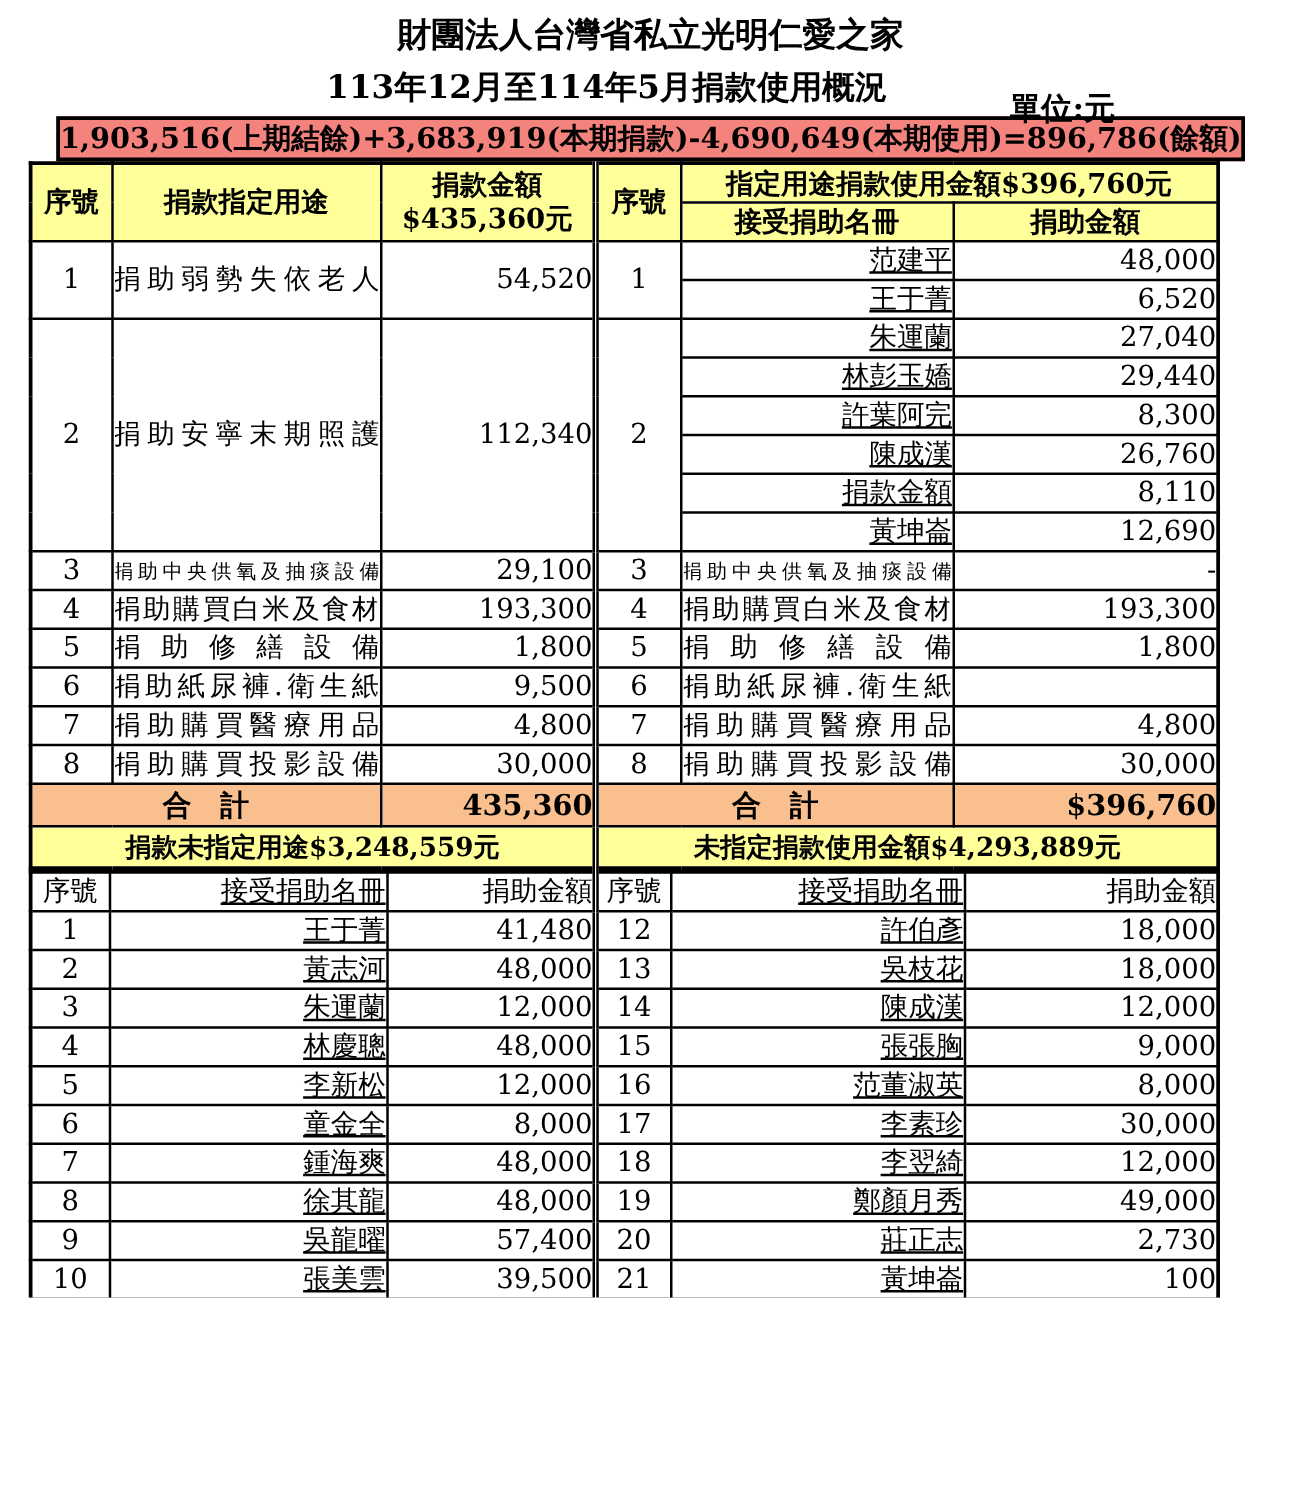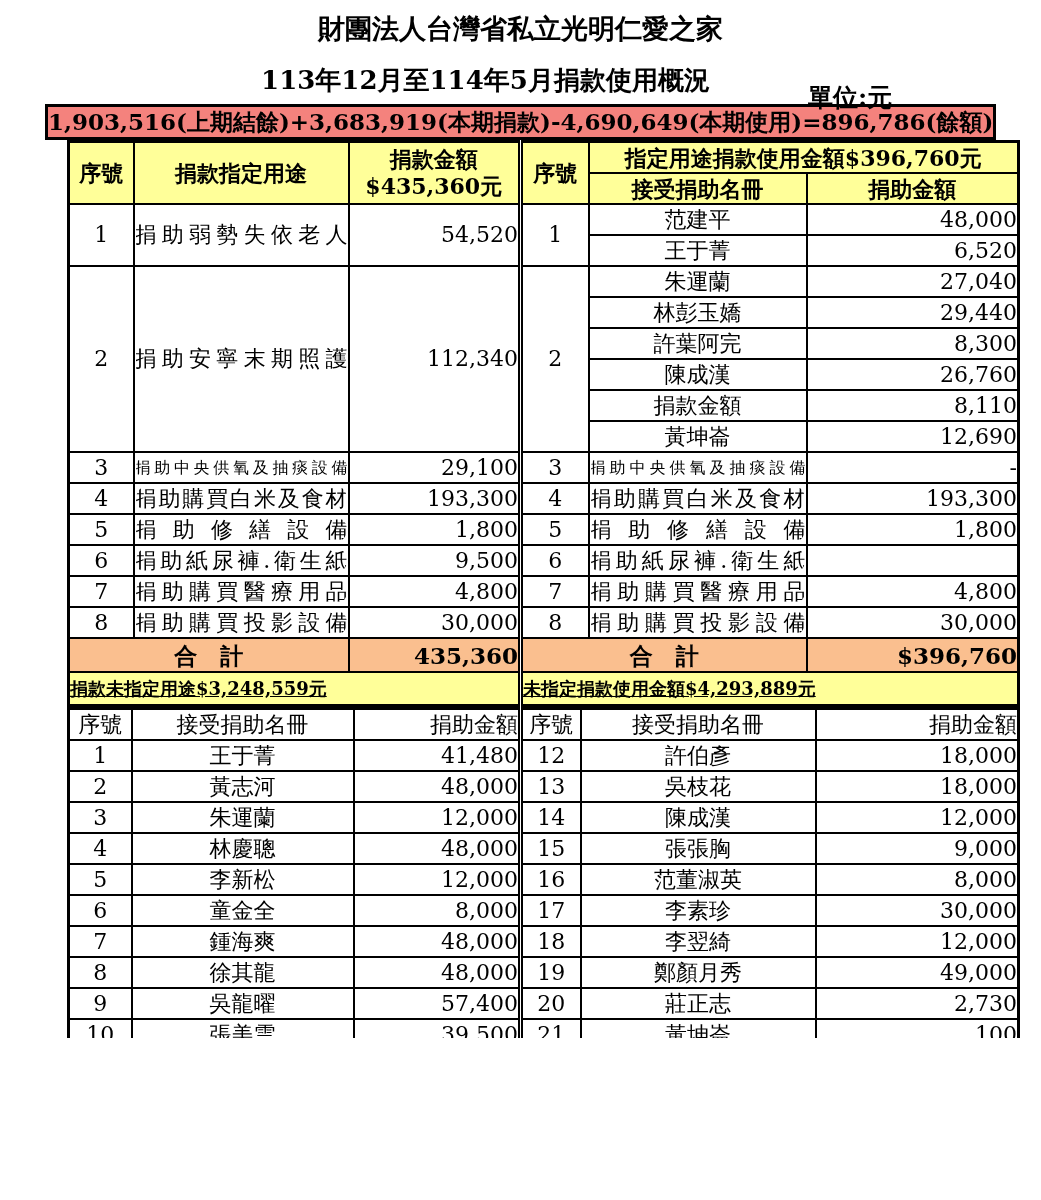--- a/index.html
+++ b/index.html
@@ -5,55 +5,55 @@
   html,body{margin:0;padding:0;background:#fff;}
   body{
     width:1041px;height:1200px;
     font-family:"DejaVu Serif","Liberation Serif",serif;
     color:#000;
   }
   .page{position:relative;width:1041px;height:1038px;overflow:hidden;}
 
   .doc-header{padding-top:13px;text-align:center;font-weight:bold;}
   .doc-title{font-size:27px;line-height:1.2;}
-  .doc-subtitle-row{position:relative;font-size:26px;margin-top:18px;height:32px;}
+  .doc-subtitle-row{position:relative;font-size:26px;margin-top:7px;height:32px;}
   .doc-subtitle{display:inline-block;position:relative;left:-35px;}
   .unit-label{position:absolute;left:808px;top:18px;font-size:25px;}
 
   .banner{
     margin:9px 45px 0 45px;
     border:3px solid #000;
     background:var(--banner_pink,#F4827D);
     font-weight:bold;font-size:23px;text-align:left;
     height:30px;line-height:30px;
     white-space:nowrap;overflow:hidden;
   }
 
   table.tbl{
     border-collapse:collapse;table-layout:fixed;
-    width:950px;margin:0 67px;
+    width:950px;margin:0 23px;
     font-size:22px;border:3px solid #000;
   }
   .tbl td{
     border:2px solid #000;
     height:29px;padding:0;line-height:1.12;
     white-space:nowrap;overflow:hidden;
     vertical-align:middle;
   }
   .t2{margin-top:34px;}
 
   .hdr{background:var(--header_yellow,#FFFF99);font-weight:bold;text-align:center;}
   .hdr2 div{line-height:1.25;}
   .tot{background:var(--total_orange,#FABF8F);font-weight:bold;font-size:23px;}
-  .foot{background:var(--header_yellow,#FFFF99);font-weight:bold;font-size:18px;text-align:left;text-decoration:underline;}
+  .foot{background:var(--header_yellow,#FFFF99);font-weight:bold;font-size:21px;text-align:center;}
   .grn{background:var(--section_green,#C4D79B);font-weight:bold;font-size:24px;text-align:center;}
 
   .c{text-align:center;}
   .r{text-align:right;padding-right:8px;}
-  .l{text-align:center;padding-left:8px;}
+  .l{text-align:right;padding-left:8px;text-decoration:underline;}
   .dist{text-align:justify;text-align-last:justify;padding:0 12px;border-radius:19px;}
   .sm{font-size:16px;}
   .dvl{border-left:5px double #000 !important;}
   tr.h36 td{height:32px;}
   tr.h33 td{height:31px;}
 </style>
 </head>
 <body>
 
 <div class="page">

